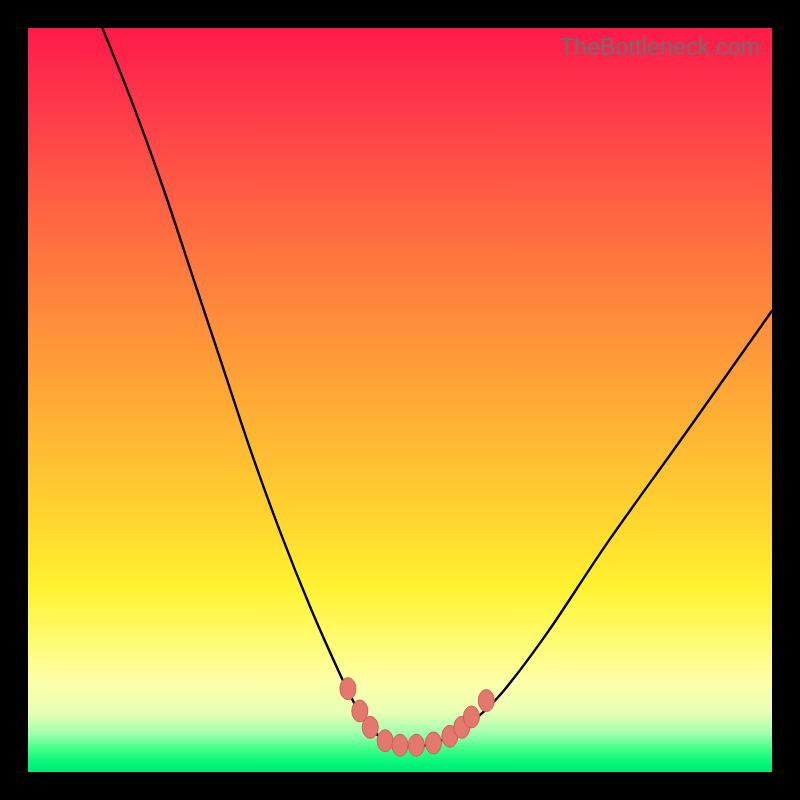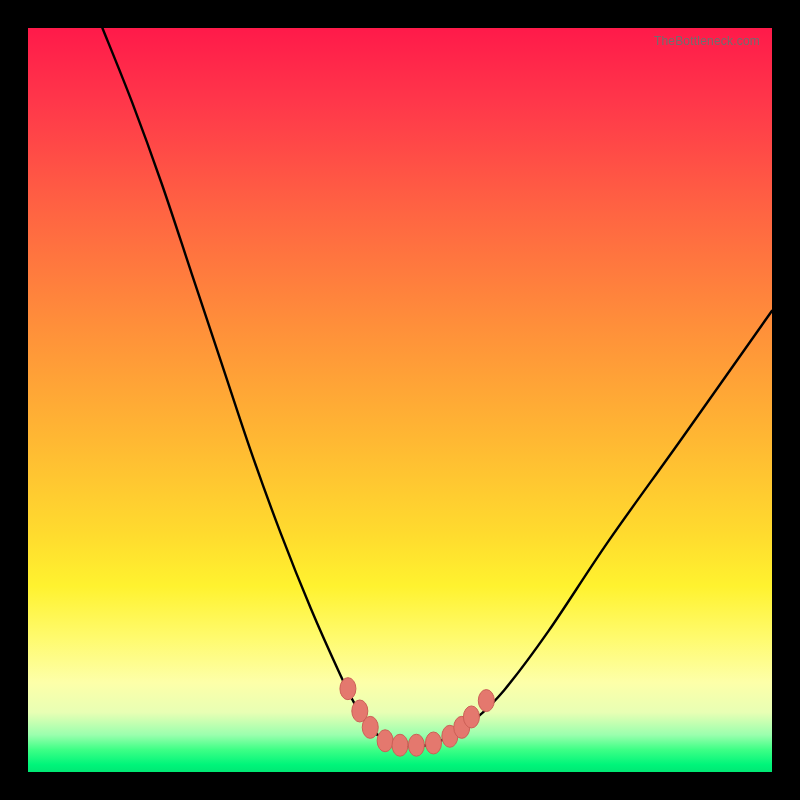--- a/index.html
+++ b/index.html
@@ -39,21 +39,21 @@
       #3eff86 97%,
       #00f57a 99%,
       #00e874 100%
     );
   }
   .watermark {
     position: absolute;
     top: 6px;
     right: 12px;
     color: #6f6f6f;
-    font-size: 12px;
+    font-size: 23px;
     font-weight: 500;
     letter-spacing: 0.2px;
     user-select: none;
   }
   svg.curve {
     position: absolute;
     top: 0; left: 0;
     width: 744px; height: 744px;
     overflow: visible;
   }

